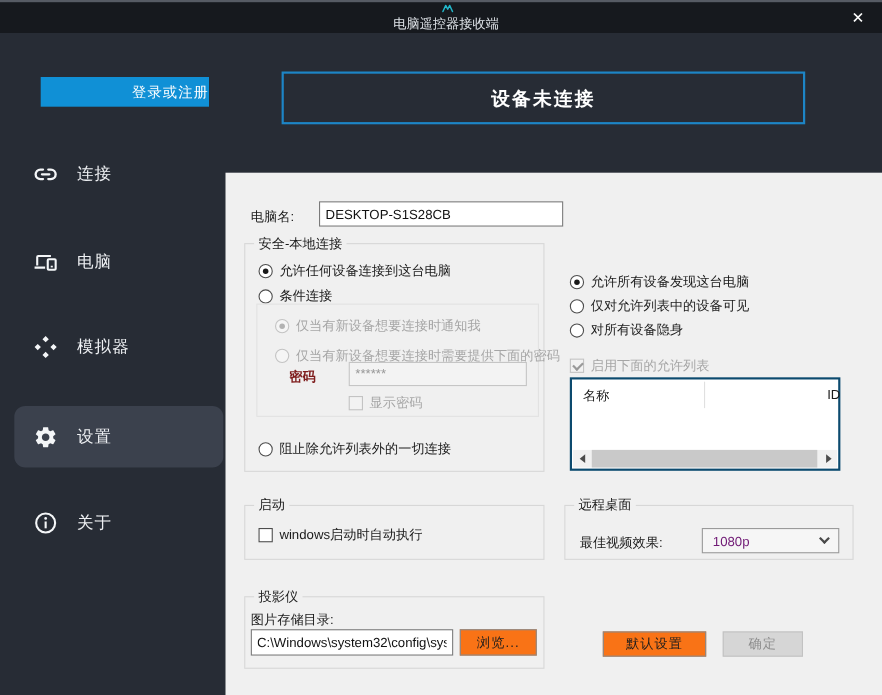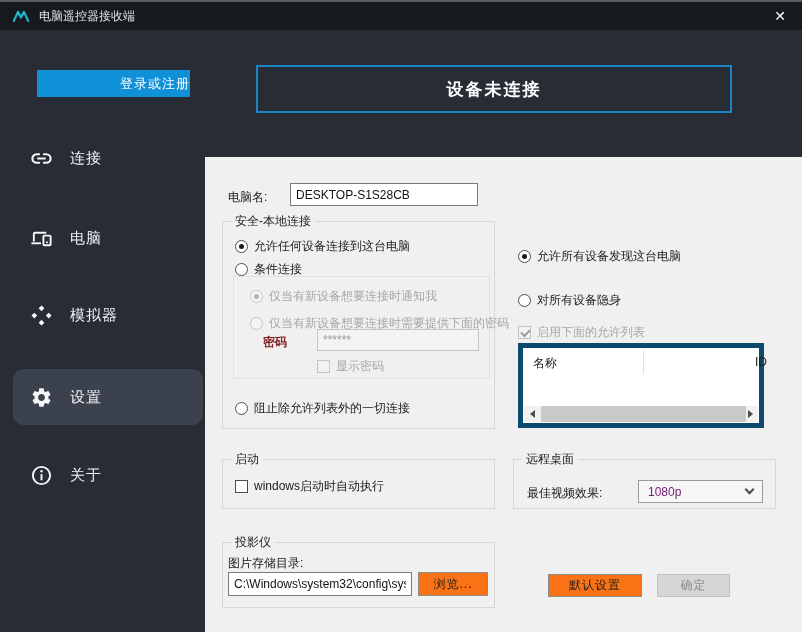--- a/index.html
+++ b/index.html
@@ -1,20 +1,20 @@
 <!DOCTYPE html>
 <html><head>
 <meta charset="utf-8">
 <style>
   * { margin:0; padding:0; box-sizing:border-box; }
   html,body { width:802px; height:632px; }
   body { font-family:"Liberation Sans","DejaVu Sans",sans-serif; background:#272c35; position:relative; overflow:hidden; }
 
   
-  .titlebar { position:absolute; left:0; top:0; width:802px; height:30px; background:#16191e; border-top:2px solid #565b64; display:flex; align-items:center; }
+  .titlebar { position:absolute; left:0; top:0; width:802px; height:30px; background:#16191e; border-top:2px solid #565b64; display:flex; align-items:center;flex-direction:column; }
   .titlebar .logo { width:18px; height:18px; margin-left:12px; }
   .titlebar .title { margin-left:9px; font-size:12px; color:#dfe3e8; }
   .close-btn { position:absolute; right:0; top:0; width:44px; height:28px; display:flex; align-items:center; justify-content:center; color:#ffffff; font-size:14px; cursor:default; }
 
   
   .login-btn { position:absolute; left:37px; top:70px; width:153px; height:27px; background:#1090d6; color:#ffffff; font-size:13px; display:flex; align-items:center; justify-content:flex-end; letter-spacing:1px; }
   .status-box { position:absolute; left:256px; top:55px; width:476px; height:48px; border:2px solid #1d85c6; color:#ffffff; font-size:17px; font-weight:bold; letter-spacing:2px; display:flex; align-items:center; justify-content:center;margin-top:10px; }
 
   
   .side-item { position:absolute; left:13px; width:190px; height:56px; display:flex; align-items:center; padding-left:17px; gap:17px; color:#eef0f3; font-size:15px; border-radius:10px; letter-spacing:1px; }
@@ -37,21 +37,21 @@
   .radio { width:13px; height:13px; border:1px solid #4d4d4d; border-radius:50%; background:#fff; position:relative; flex:0 0 auto; }
   .radio.checked::after { content:""; position:absolute; inset:3px; border-radius:50%; background:#1a1a1a; }
   .radio.disabled { border-color:#c3c3c3; background:#f5f5f5; }
   .radio.disabled.checked::after { background:#b2b2b2; }
 
   .cb { width:13px; height:13px; border:1px solid #4d4d4d; background:#fff; position:relative; flex:0 0 auto; }
   .cb.disabled { border-color:#c3c3c3; background:#f2f2f2; }
   .cb.checked::after { content:""; position:absolute; left:2px; top:2px; width:7px; height:4px; border-left:2px solid #9a9a9a; border-bottom:2px solid #9a9a9a; transform:rotate(-45deg); }
 
   
-  .tbl { position:absolute; left:313px; top:186px; width:246px; height:85px; background:#ffffff; border:5px solid #0c4a6e; }
+  .tbl { position:absolute; left:313px; top:186px; width:246px; height:85px; background:#ffffff; border:2px solid #0c4a6e; }
   .tbl .colsep { position:absolute; left:120px; top:2px; width:1px; height:24px; background:#e0e0e0; }
   .tbl .h-name { position:absolute; left:10px; top:7px; font-size:12px; }
   .tbl .h-id { position:absolute; left:120px; top:7px; width:124px; text-align:right; font-size:12px; }
   .hscroll { position:absolute; left:1px; right:1px; bottom:1px; height:16px; background:#f1f1f1; }
   .sb-arrow { position:absolute; top:0; width:16px; height:16px; display:flex; align-items:center; justify-content:center; }
   .sb-arrow.left { left:0; } .sb-arrow.right { right:0; }
   .tri-l { width:0; height:0; border:4px solid transparent; border-right:5px solid #4c4c4c; margin-left:-4px; }
   .tri-r { width:0; height:0; border:4px solid transparent; border-left:5px solid #4c4c4c; margin-right:-4px; }
   .sb-thumb { position:absolute; top:0; left:17px; width:205px; height:16px; background:#c9c9c9; }
 
@@ -117,21 +117,21 @@
     <circle cx="12" cy="12" r="9" fill="none" stroke="currentColor" stroke-width="2"></circle>
       <rect x="11" y="10.5" width="2" height="6.5" fill="currentColor"></rect>
       <circle cx="12" cy="7.6" r="1.3" fill="currentColor"></circle>
   </svg>
   <span>关于</span>
 </div>
 
 <div class="panel">
 
   <span class="lbl" style="left:23px; top:32px">电脑名:</span>
-  <input class="ti" style="left: 85px; top: 26px; width: 188px; height: 23px;" value="DESKTOP-S1S28CB">
+  <input class="ti" style="left: 85px; top: 26px; width: 222px; height: 23px;" value="DESKTOP-S1S28CB">
 
   <div class="gb" style="left:17px; top:64px; width:273px; height:208px">
     <span class="legend">安全-本地连接</span>
   </div>
   <div class="row" style="left:30px; top:81px">
     <span class="radio checked"></span>
     <span>允许任何设备连接到这台电脑</span>
   </div>
   <div class="row" style="left:30px; top:104px">
     <span class="radio"></span>
@@ -153,20 +153,24 @@
     <span>显示密码</span>
   </div>
   <div class="row" style="left:30px; top:243px">
     <span class="radio"></span>
     <span>阻止除允许列表外的一切连接</span>
   </div>
 
   <div class="row" style="left:313px; top:91px">
     <span class="radio checked"></span>
     <span>允许所有设备发现这台电脑</span>
+  </div>
+  <div class="row" style="left:313px; top:113px">
+    <span class="radio"></span>
+    <span>仅对允许列表中的设备可见</span>
   </div>
   <div class="row" style="left:313px; top:135px">
     <span class="radio"></span>
     <span>对所有设备隐身</span>
   </div>
   <div class="row disabled" style="left:313px; top:167px">
     <span class="cb disabled checked"></span>
     <span>启用下面的允许列表</span>
   </div>
 

